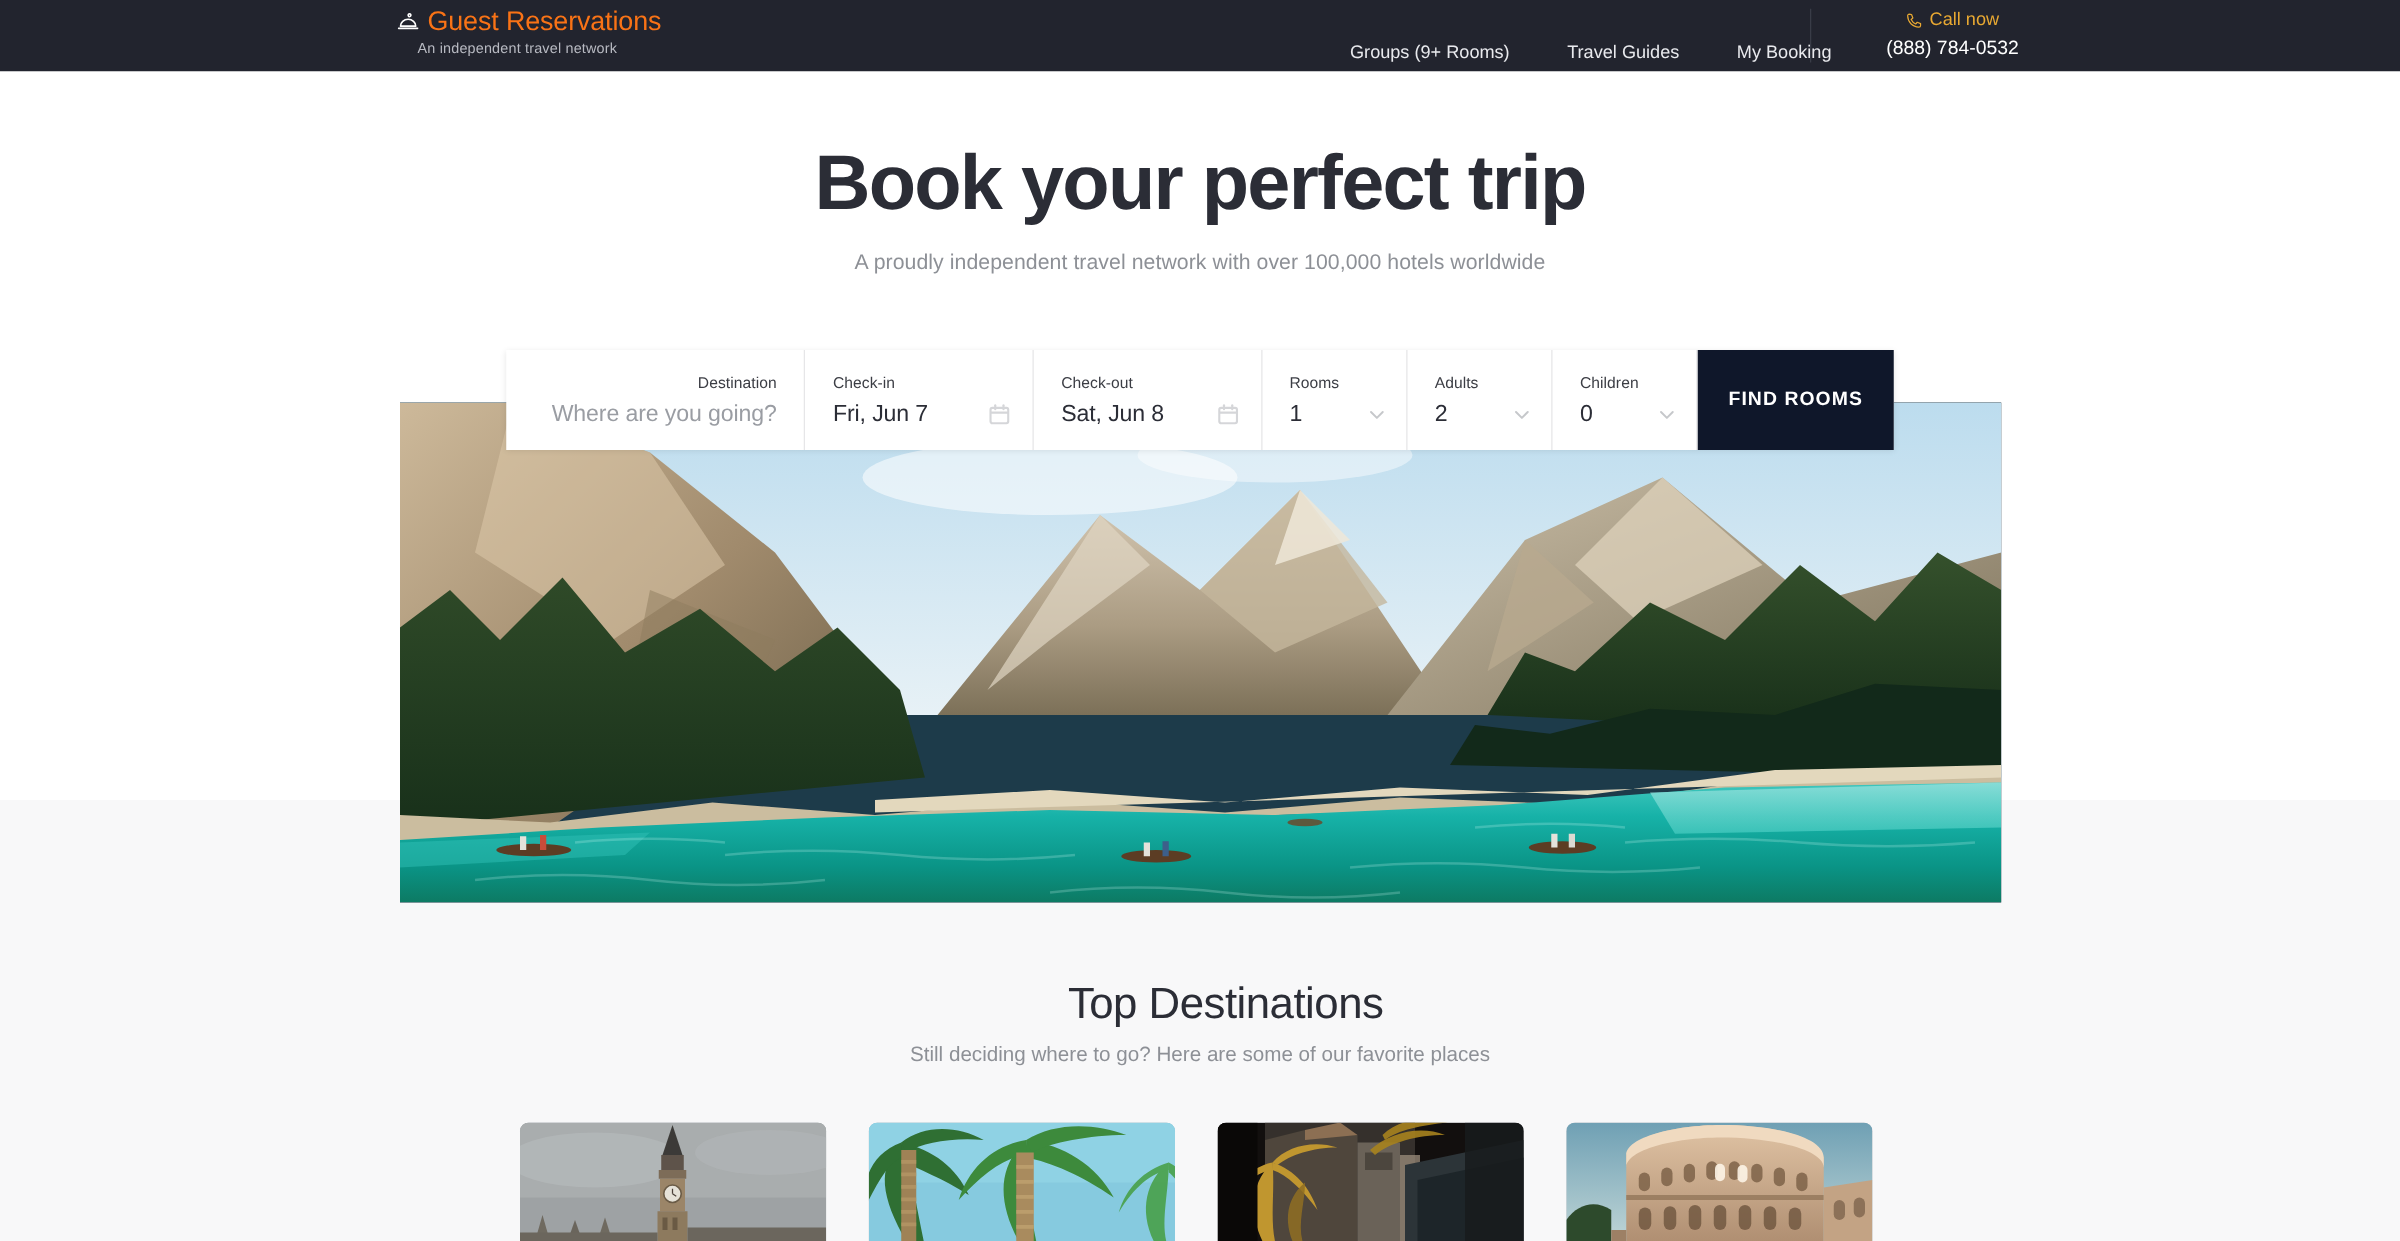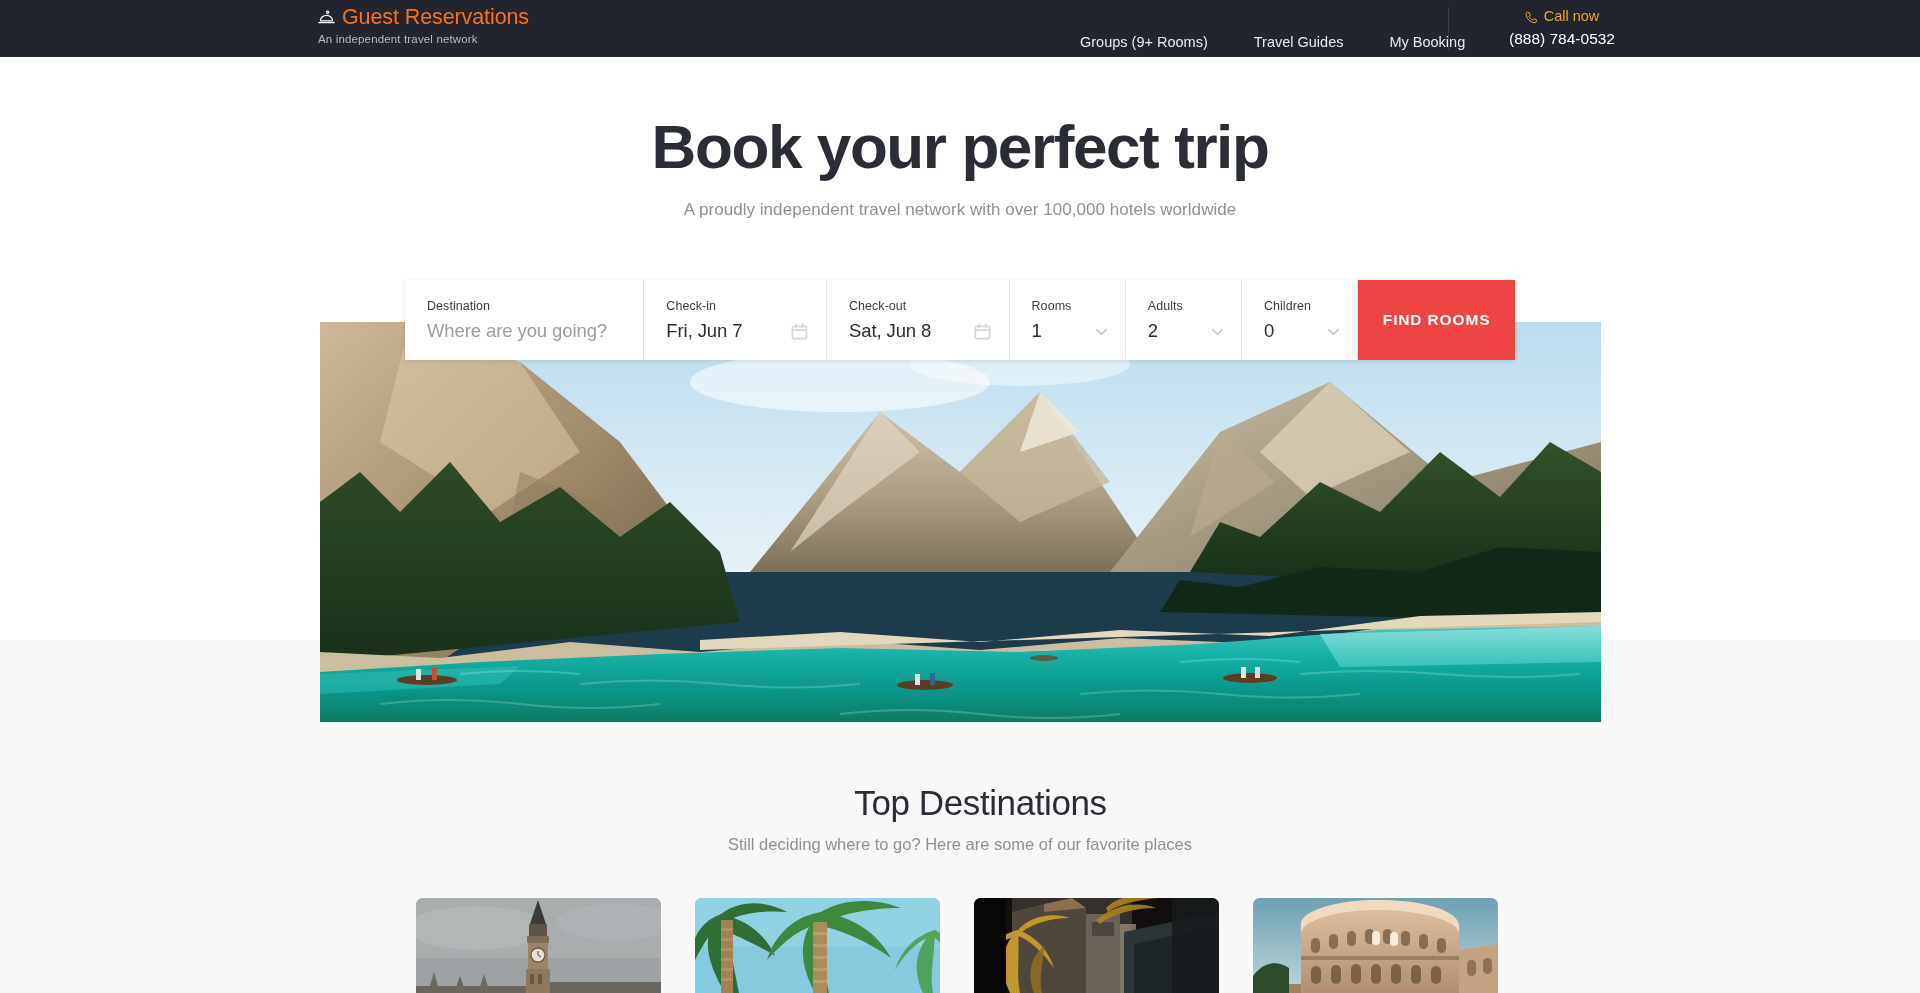--- a/index.html
+++ b/index.html
@@ -21,21 +21,21 @@
   .brand {
     position: absolute; left: 318px; top: 7px;
     display: flex; flex-direction: column; line-height: 1;
   }
   .brand-row { display: flex; align-items: center; gap: 7px; }
   .bell-icon { display: block; width: 17px; height: 15px; }
   .brand-name {
     color: #f97316; font-size: 21.5px; font-weight: 400; letter-spacing: -0.1px;
   }
   .brand-sub {
-    color: #b8bac2; font-size: 11.5px; margin-top: 5px; margin-left: 0;
+    color: #b8bac2; font-size: 11.5px; margin-top: 5px; margin-left: 16px;
     letter-spacing: 0.15px;
   }
   .nav {
     position: absolute; left: 1057px; top: 13px; height: 57px;
     display: flex; align-items: center; gap: 0;
   }
   .nav-item {
     color: #e9eaee; font-size: 14.5px; padding: 0 23px;
     white-space: nowrap; cursor: pointer;
   }
@@ -92,34 +92,34 @@
   .sf {
     position: relative;
     display: flex; flex-direction: column; justify-content: center;
     padding: 0 22px;
     border-right: 1px solid #e6e6e8;
   }
   .sf:last-child { border-right: none; }
   .sf-label { font-size: 12.5px; color: #3b3d44; margin-bottom: 7px; letter-spacing: 0.05px; }
   .sf-value { font-size: 18.5px; color: #2b2d36; letter-spacing: -0.1px; }
   .sf-value.placeholder { color: #9a9da3; }
-  .sf-dest { width: 247px; }
+  .sf-dest { width: 247px; text-align: right; }
   .sf-date { width: 188px; }
   .sf-sel  { width: 119px; }
   .sf-icon {
     position: absolute; right: 18px; bottom: 20px;
     width: 17px; height: 17px; opacity: .95;
   }
   .sf-caret {
     position: absolute; right: 16px; bottom: 21px;
     width: 15px; height: 15px;
   }
   .find-btn {
     width: 163px;
-    background: #ef4444;
+    background: #0f172a;
     color: #ffffff;
     font-size: 15.5px; font-weight: 700; letter-spacing: 0.85px;
     display: flex; align-items: center; justify-content: center;
     cursor: pointer; border: none; font-family: inherit;
   }
 
   
   .td-title {
     position: absolute; top: 783px; left: 0; width: 1920px;
     text-align: center; font-size: 35px; font-weight: 400;

